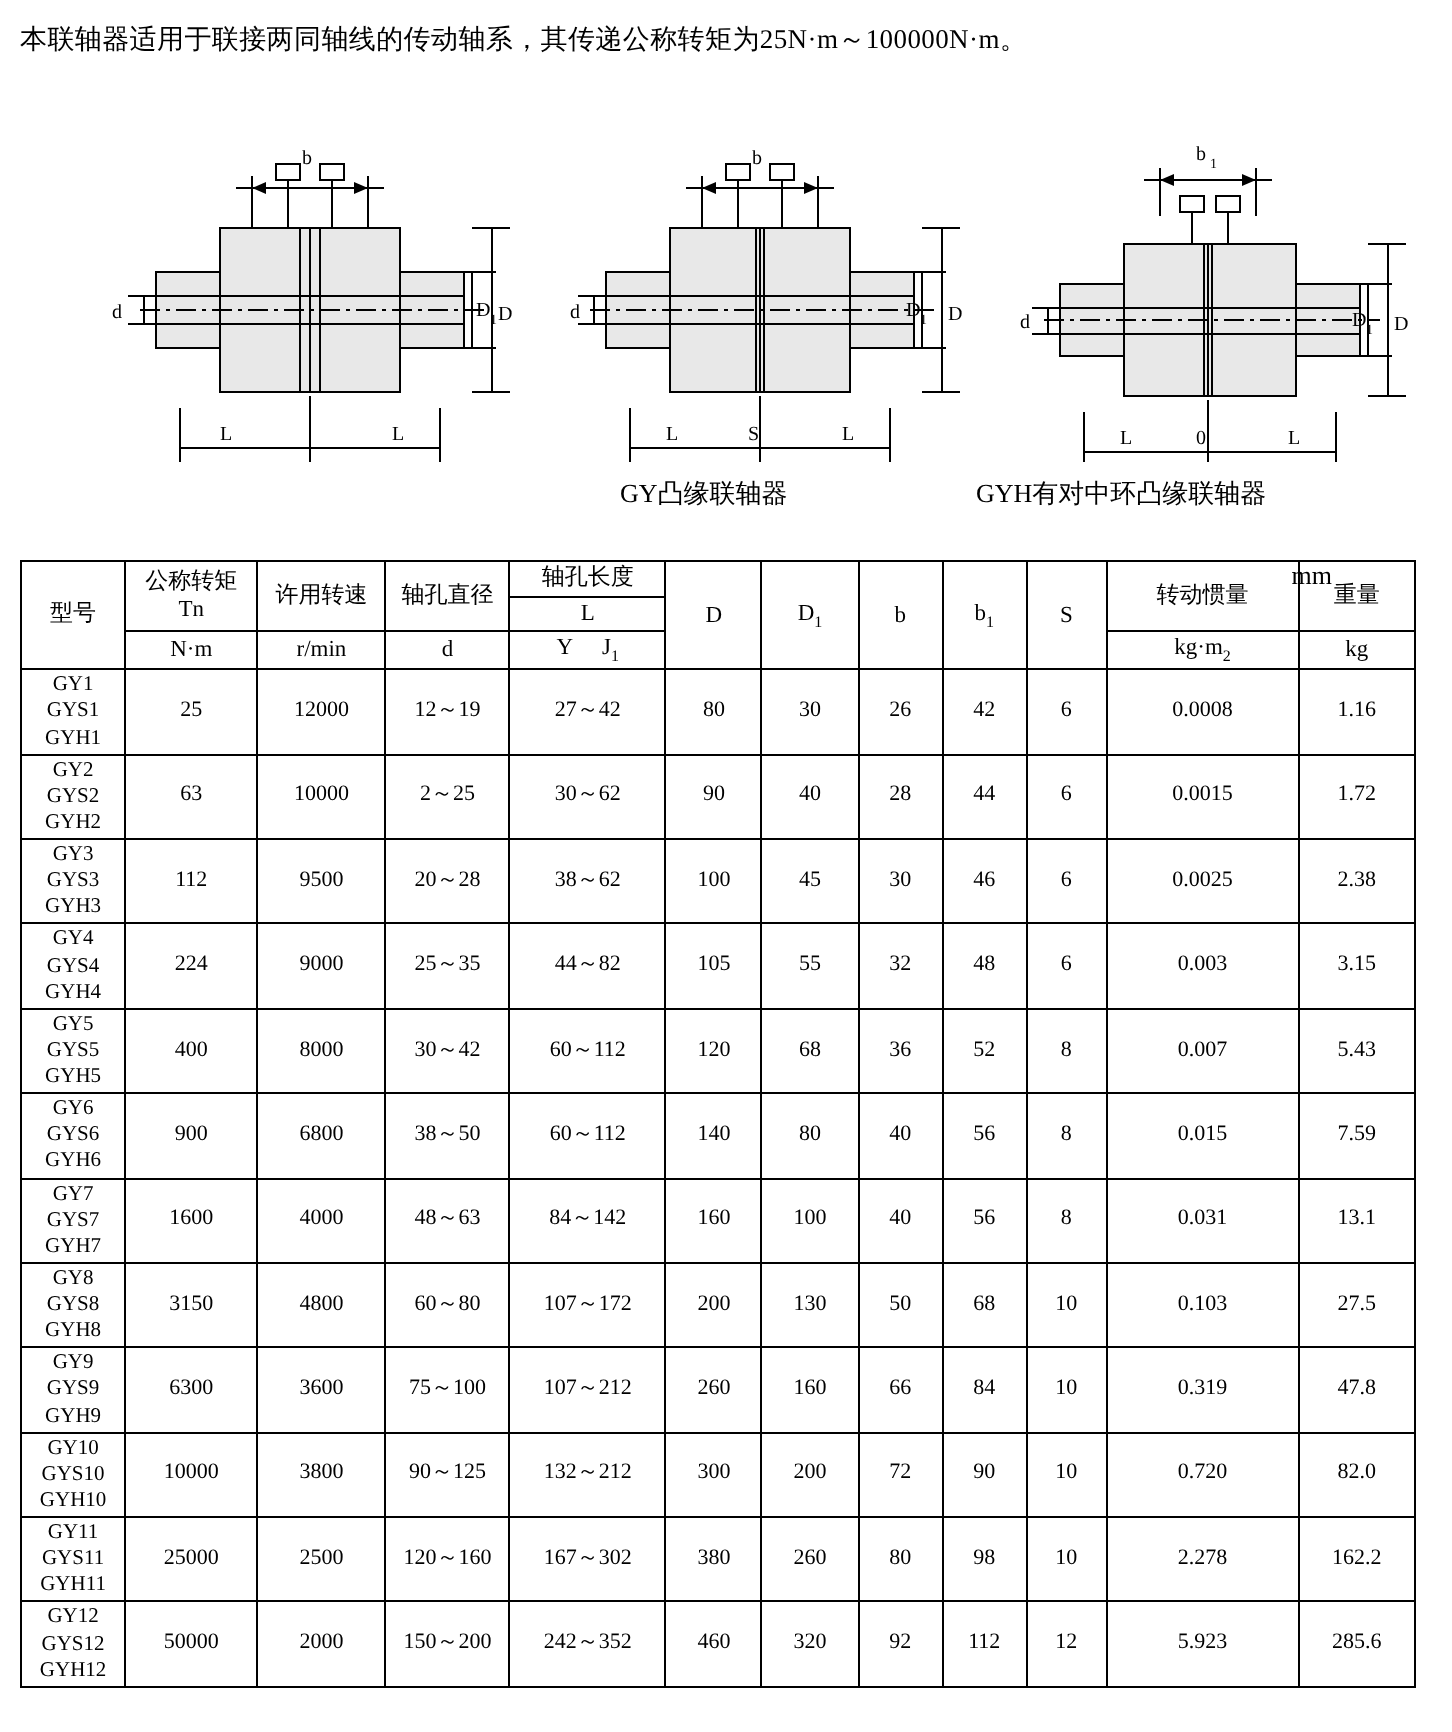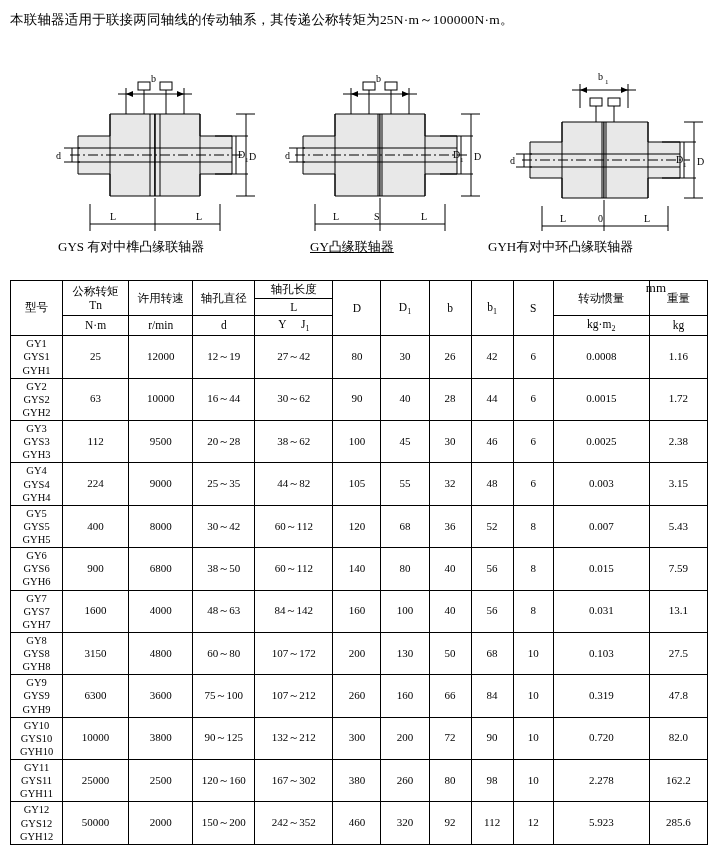--- a/index.html
+++ b/index.html
@@ -261,22 +261,21 @@
           <text x="187" y="129">D</text>
           <text x="50" y="186">L</text>
           <text x="88" y="186">0</text>
           <text x="134" y="186">L</text>
         </g>
       </svg>
     </div>
   </div>
 
   <div class="fig-captions">
-    <span class="cap" style="left:48px;">GYS 有对中榫凸缘联轴器</span>
-    <span class="cap" style="left:300px;text-decoration:underline;">GY凸缘联轴器</span>
+    <span class="cap" style="left:300px;">GY凸缘联轴器</span>
     <span class="cap" style="left:478px;">GYH有对中环凸缘联轴器</span>
   </div>
 
   <div class="table-title">
     <span class="unit">mm</span>
   </div>
 
   <table class="spec">
     <colgroup>
       <col style="width:52px">
@@ -356,21 +355,21 @@
           <td>1.16</td>
         </tr>
         <tr>
           <td class="model-cell">
             <div>GY2</div>
             <div>GYS2</div>
             <div>GYH2</div>
           </td>
           <td>63</td>
           <td>10000</td>
-          <td>16～44</td>
+          <td>2～25</td>
           <td>30～62</td>
           <td>90</td>
           <td>40</td>
           <td>28</td>
           <td>44</td>
           <td>6</td>
           <td>0.0015</td>
           <td>1.72</td>
         </tr>
         <tr>

